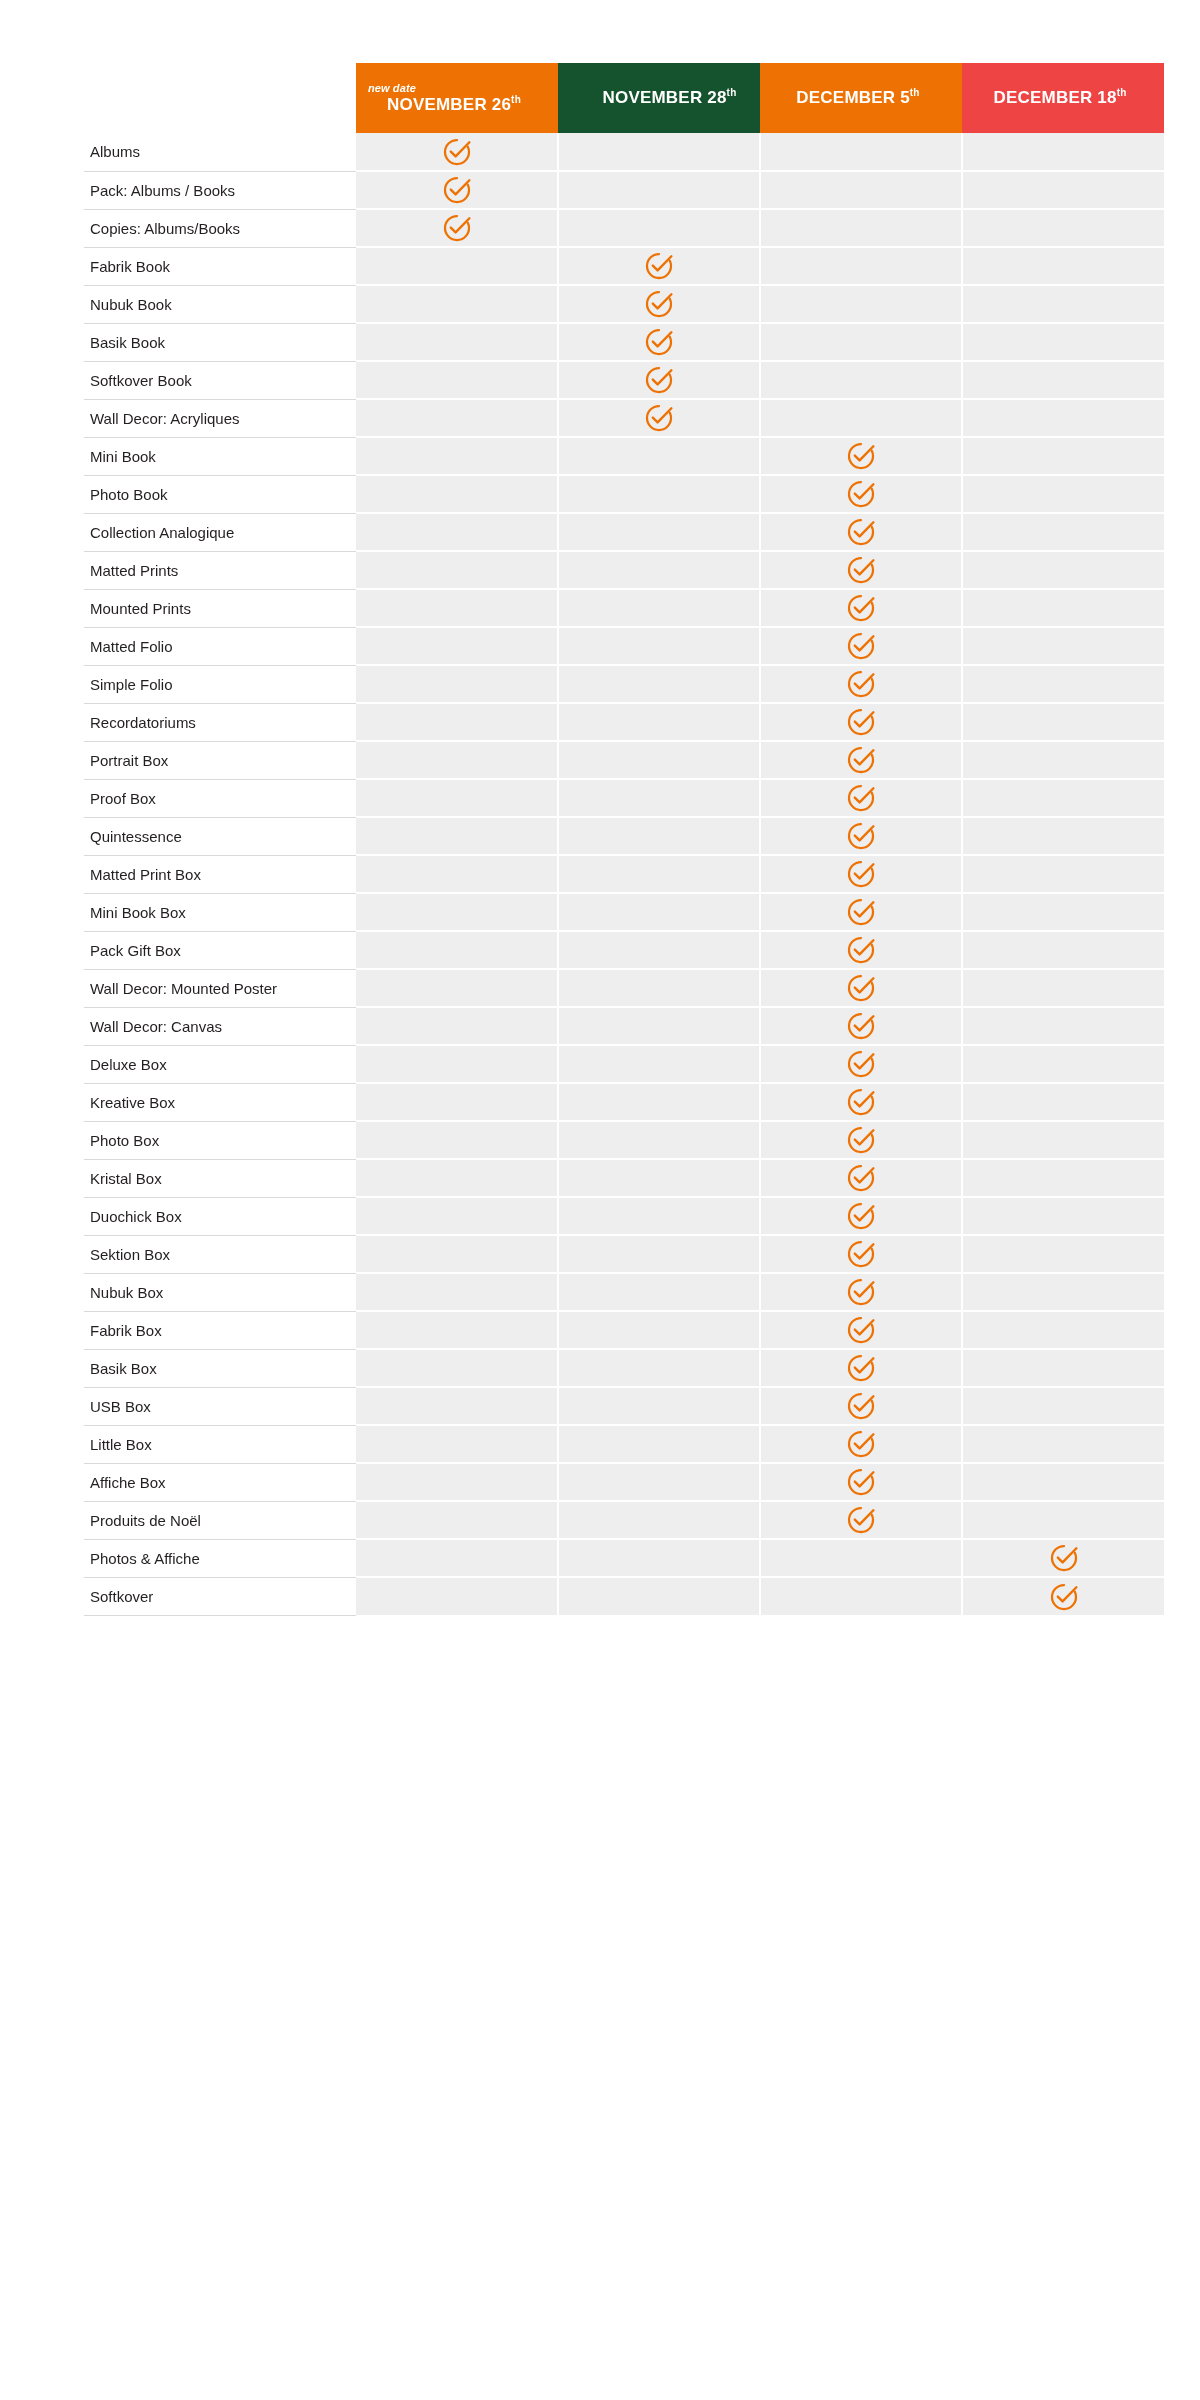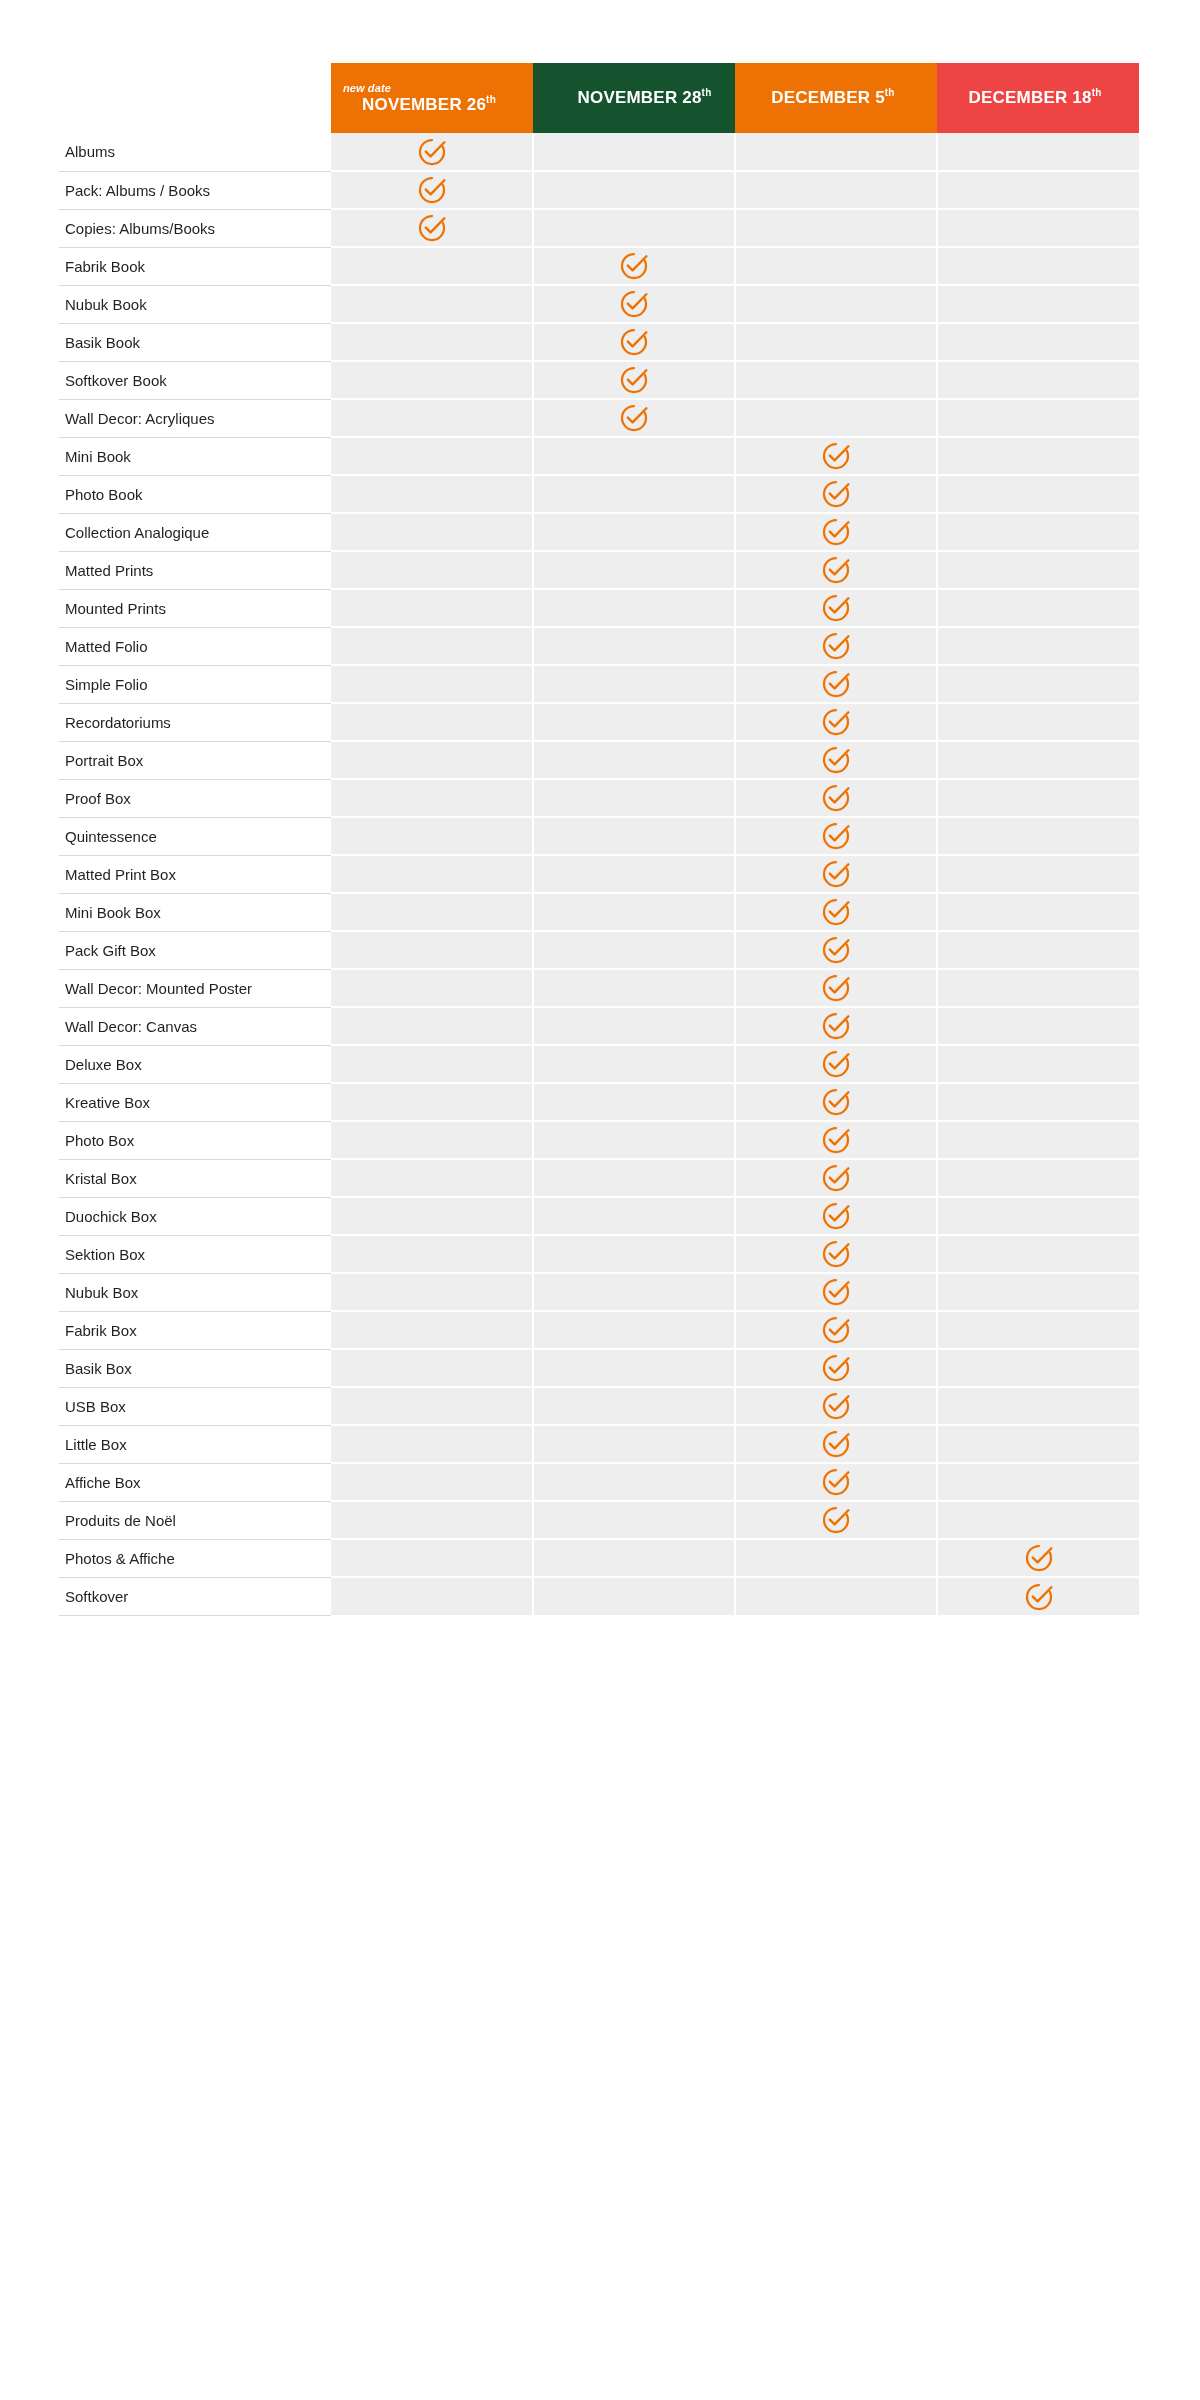--- a/index.html
+++ b/index.html
@@ -15,21 +15,21 @@
   }
   .page {
     position: relative;
     width: 1200px;
     height: 2400px;
     background: #ffffff;
     box-sizing: border-box;
   }
   .deadline-table {
     position: absolute;
-    left: 59px;
+    left: 84px;
     top: 63px;
     width: 1080px;
     border-collapse: collapse;
     table-layout: fixed;
   }
   .deadline-table td, .deadline-table th {
     padding: 0;
     border: 0;
   }
 

